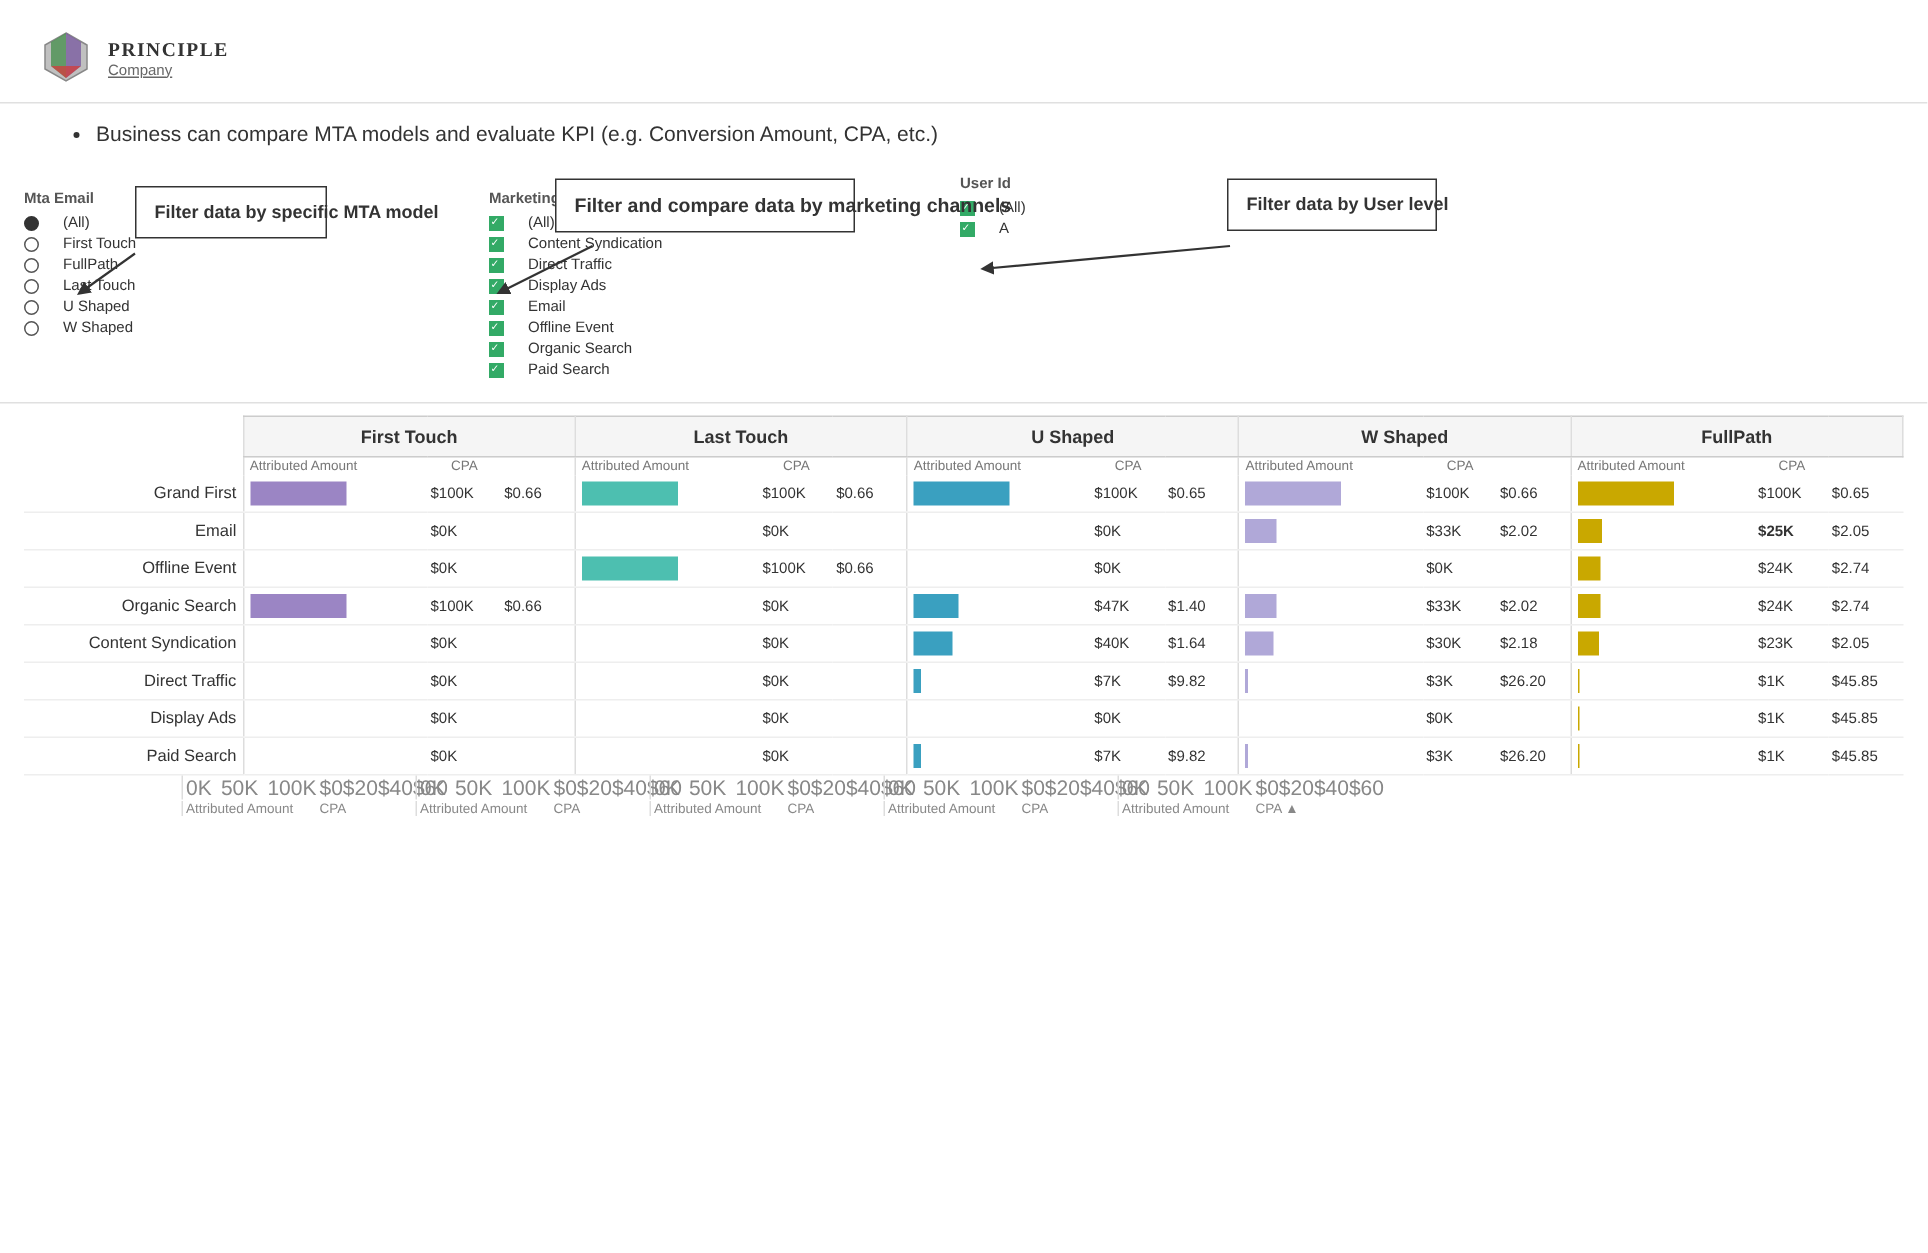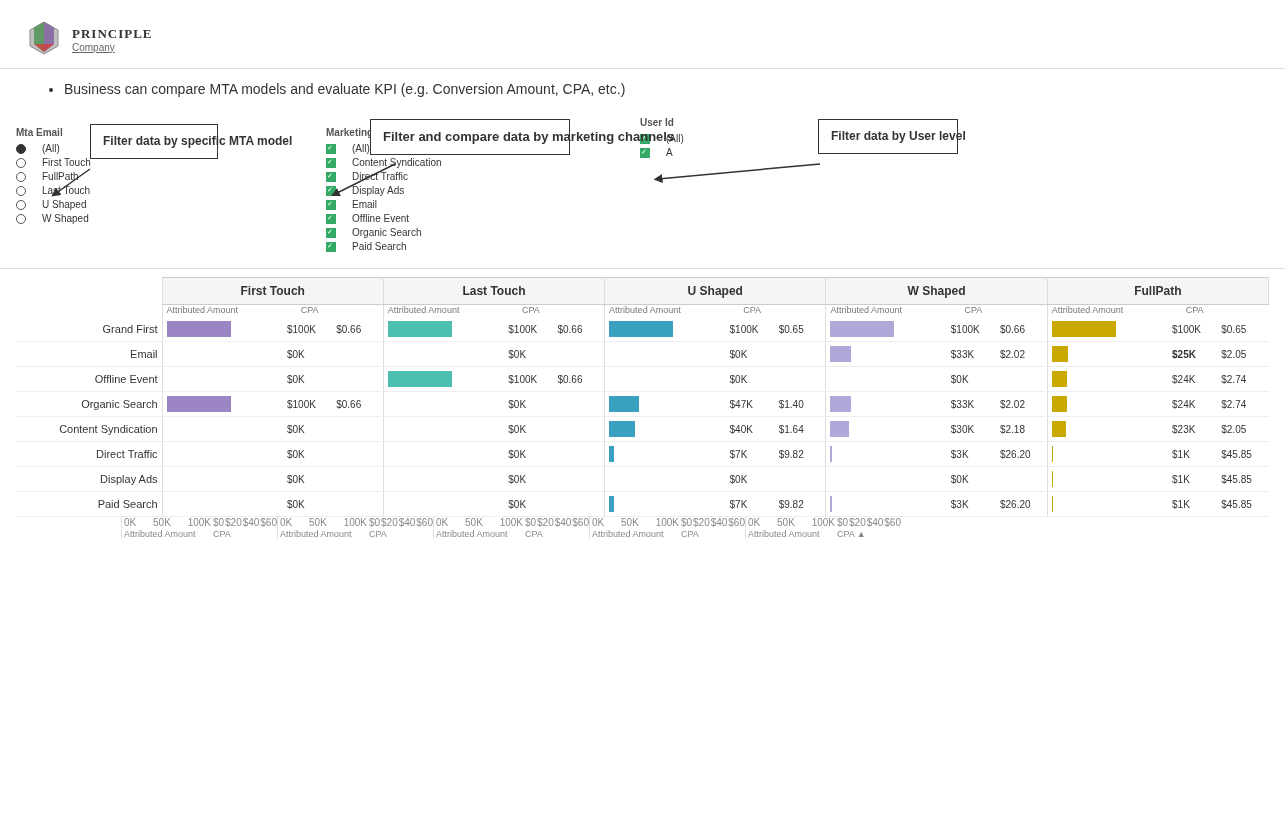--- a/index.html
+++ b/index.html
@@ -478,21 +478,21 @@
             <div style="display: flex; align-items: center; height: 20px;">
               <div style="width: 1px; height: 16px; background: rgb(201, 168, 0); flex-shrink: 0;"></div>
             </div>
           </td>
           <td style="font-size: 10px; color: rgb(51, 51, 51); white-space: nowrap; width: 36px; padding: 2px;">$1K</td>
           <td style="font-size: 10px; color: rgb(51, 51, 51); white-space: nowrap; width: 36px; padding: 2px;">$45.85</td>
         </tr>
       </tbody>
   </table>
 
-  <div style="display:flex; margin-left:105px; font-size:10px; color:#888;">
+  <div style="display:flex; margin-left:105px; font-size:14px; color:#888;">
     <div style="width:90px; border-left:1px solid #ddd; padding-left:2px; display:flex; justify-content:space-between;">
         <span>0K</span>
         <span>50K</span>
         <span>100K</span>
       </div>
     <div style="width:66px; padding-left:2px; display:flex; justify-content:space-between;">
         <span>$0</span>
         <span>$20</span>
         <span>$40</span>
         <span>$60</span>

